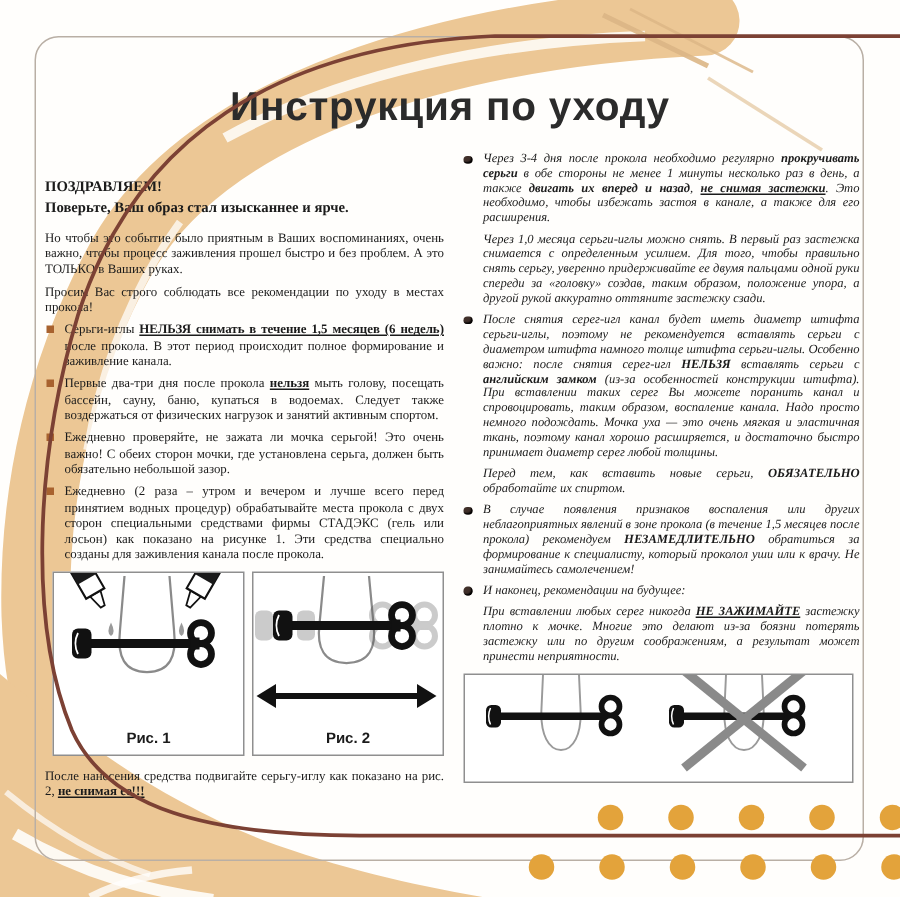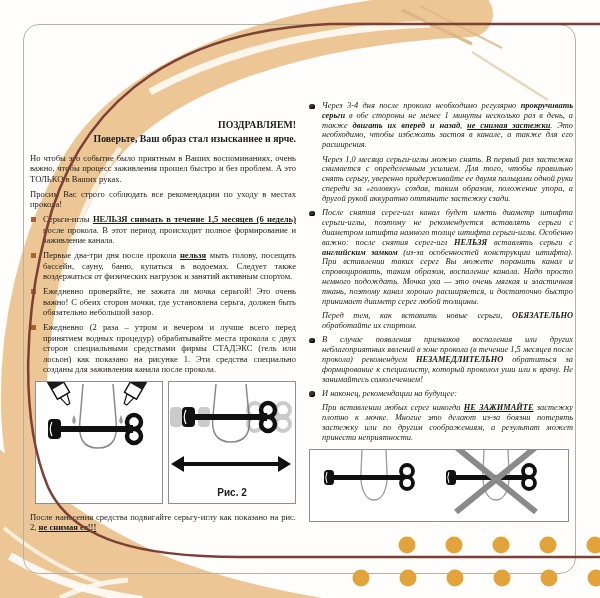--- a/index.html
+++ b/index.html
@@ -8,21 +8,21 @@
   svg.decor{position:absolute;left:0;top:0;z-index:0;}
   svg.fg{position:absolute;left:0;top:0;z-index:5;pointer-events:none;}
   .frame{position:absolute;left:23px;top:24px;width:551px;height:548px;
          border:1px solid #b9afa5;border-radius:16px;z-index:1;}
   .title{position:absolute;top:56px;left:0;width:100%;text-align:center;
          font-family:"Liberation Sans",sans-serif;font-weight:bold;font-size:27px;
          letter-spacing:.5px;color:#2b2b2b;z-index:2;}
   .col{position:absolute;z-index:2;text-align:justify;}
   .col-left{left:30px;top:118px;width:266px;font-size:8.6px;line-height:1.22;}
   .col-right{left:309px;top:101px;width:264px;font-size:8.4px;line-height:1.17;font-style:italic;}
-  .congrats{text-align:right;font-weight:bold;font-size:9.8px;line-height:1.42;margin:0 0 7px 0;}
+  .congrats{text-align:left;font-weight:bold;font-size:9.8px;line-height:1.42;margin:0 0 7px 0;}
   .para{margin:0 0 4.5px 0;}
   .blk{position:relative;padding-left:13px;margin:0 0 4.5px 0;}
   .sq{position:absolute;left:1px;top:3px;width:5px;height:5px;background:#a8622f;}
   .dotb{position:absolute;left:0;top:2.5px;width:5.5px;height:5.5px;border-radius:50%;
         background:#41302a;box-shadow:inset -1px -1px 1px #000;}
   .figrow{display:flex;gap:5px;margin:6px 0 0 5px;}
   .figbox{width:126px;height:121px;border:1px solid #8f8f8f;background:#fff;position:relative;}
   .figlabel{position:absolute;bottom:3px;left:0;width:100%;text-align:center;
             font-family:"Liberation Sans",sans-serif;font-weight:bold;font-size:10px;}
   .afterfigs{margin-top:8px;}
@@ -44,20 +44,21 @@
     <path d="M 10 556 C 58 584 100 594 142 600" fill="none" stroke="#fffefc" stroke-width="8" opacity="0.9"></path>
     <path d="M 4 528 C 38 556 68 572 100 583" fill="none" stroke="#fffefc" stroke-width="4" opacity="0.7"></path>
     <path d="M 60 598 C 80 588 104 582 128 580" fill="none" stroke="#fffefc" stroke-width="5" opacity="0.8"></path>
     <path d="M 402 10 L 472 44" stroke="#dcb686" stroke-width="3.5" opacity="0.9"></path>
     <path d="M 420 6 L 502 48" stroke="#dcb686" stroke-width="2" opacity="0.8"></path>
     <path d="M 472 52 L 548 100" stroke="#e3c69e" stroke-width="2.5" opacity="0.7"></path>
   </svg>
 
   <div class="frame"></div>
 
+  <div class="title">Инструкция по уходу</div>
 
   <div class="col col-left">
     <div class="congrats">
       <div>ПОЗДРАВЛЯЕМ!</div>
       <div>Поверьте, Ваш образ стал изысканнее и ярче.</div>
     </div>
     <p class="para"><span>Но чтобы это событие было приятным в Ваших воспоминаниях, очень важно, чтобы процесс заживления прошел быстро и без проблем. А это ТОЛЬКО в Ваших руках.</span></p>
     <p class="para"><span>Просим Вас строго соблюдать все рекомендации по уходу в местах прокола!</span></p>
 
     <div class="blk">
@@ -95,20 +96,21 @@
           </g>
           <path d="M38 33 q3.5 7 0 9 q-3.5 -2 0 -9" fill="#9a9a9a"></path>
           <path d="M85 33 q3.5 7 0 9 q-3.5 -2 0 -9" fill="#9a9a9a"></path>
           <rect x="16" y="44" width="86" height="6" fill="#111"></rect>
           <rect x="12" y="37" width="13" height="20" rx="4" fill="#111"></rect>
           <path d="M16 40 q-3.5 7 0 14" stroke="#fff" stroke-width="1.2" fill="none"></path>
           <circle cx="98" cy="40" r="7" fill="#fff" stroke="#111" stroke-width="4.5"></circle>
           <circle cx="98" cy="54" r="7" fill="#fff" stroke="#111" stroke-width="4.5"></circle>
           <rect x="91" y="43" width="6" height="8" fill="#111"></rect>
         </svg>
+        <div class="figlabel">Рис. 1</div>
       </div>
       <div class="figbox">
         <svg width="124" height="100" viewBox="0 0 124 100">
           <path d="M47 2 L44 34 C42 50 47 60 62 60 C77 60 82 50 80 34 L77 2" fill="none" stroke="#8a8a8a" stroke-width="1.5"></path>
           <g opacity="0.3">
             <rect x="4" y="32" width="86" height="6" fill="#555"></rect>
             <rect x="1" y="25" width="12" height="20" rx="4" fill="#555"></rect>
             <circle cx="86" cy="28" r="7" fill="none" stroke="#555" stroke-width="4"></circle>
             <circle cx="86" cy="42" r="7" fill="none" stroke="#555" stroke-width="4"></circle>
           </g>

